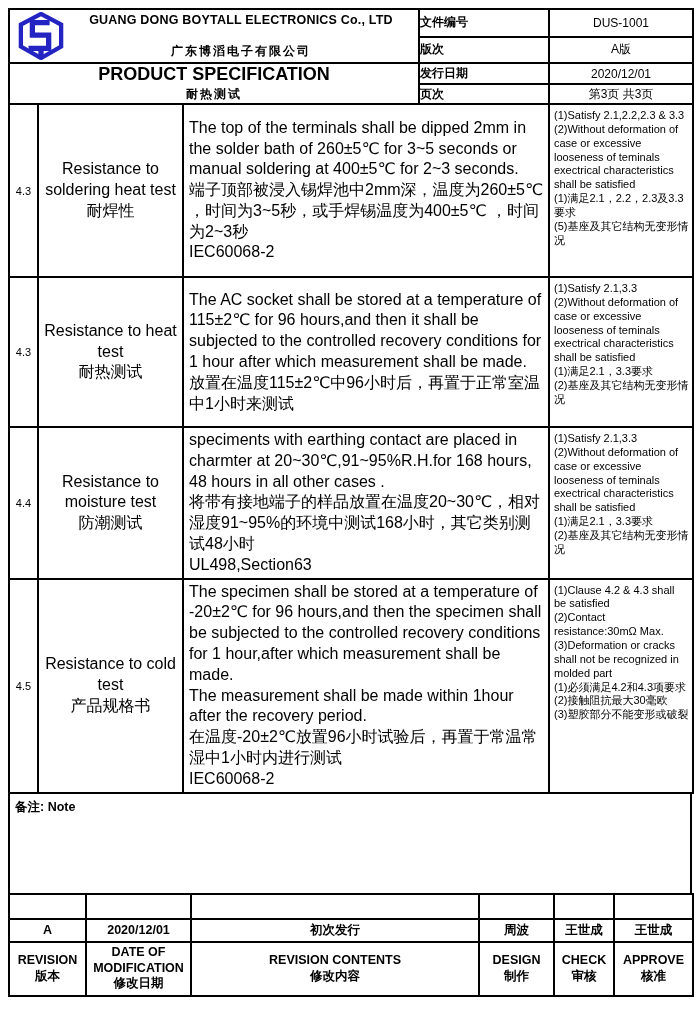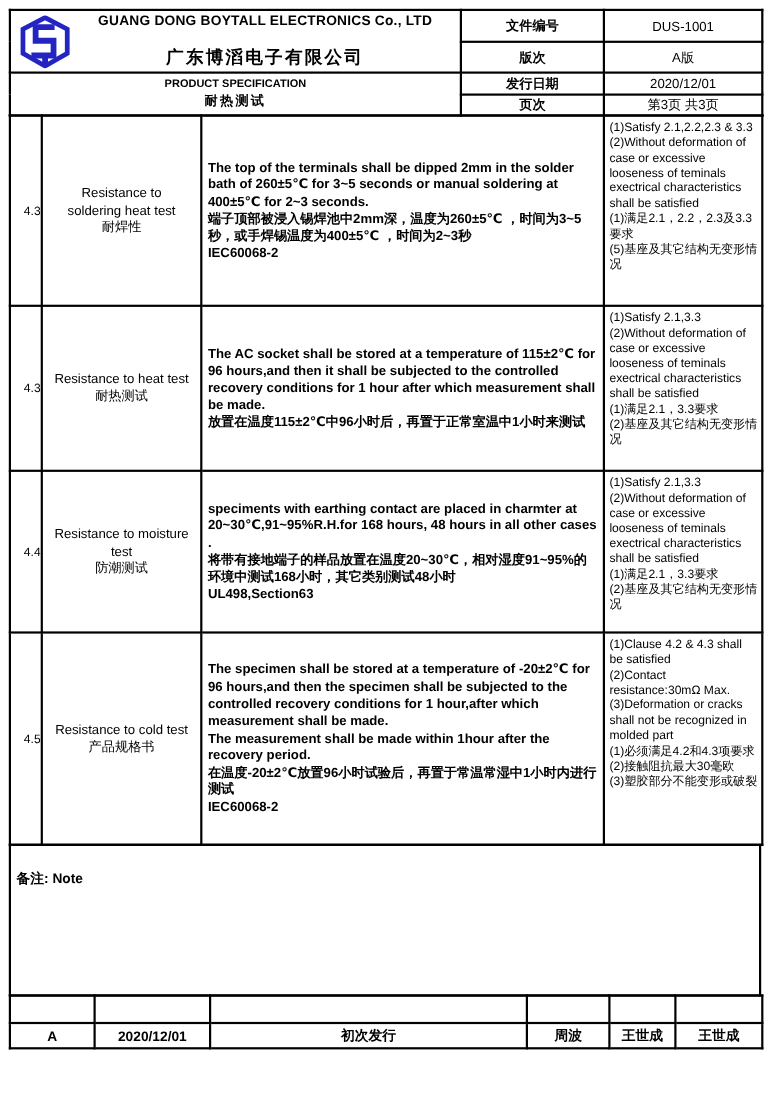--- a/index.html
+++ b/index.html
@@ -15,34 +15,34 @@
   .mt { margin-top:-2px; }
   .pre { white-space:pre-line; }
   .center { text-align:center; }
 
   
   .company-cell { padding:2px 4px; }
   .company-flex { display:flex; align-items:center; height:100%; }
   .logo-wrap { flex:0 0 54px; display:flex; justify-content:center; }
   .company-names { flex:1; text-align:center; }
   .company-en { font-weight:bold; font-size:12.5px; letter-spacing:0.2px; }
-  .company-cn { font-weight:bold; font-size:16px; letter-spacing:2px; margin-top:16px; }
-  .title-en { font-weight:bold; font-size:10px; }
+  .company-cn { font-weight:bold; font-size:12px; letter-spacing:2px; margin-top:16px; }
+  .title-en { font-weight:bold; font-size:18px; }
   .title-cn { font-weight:bold; font-size:12px; letter-spacing:2px; margin-top:1px; }
-  .meta-label { font-weight:bold; font-size:12px; text-align:center;font-family:Liberation Serif, serif; }
+  .meta-label { font-weight:bold; font-size:12px; text-align:left;font-family:Liberation Serif, serif; }
   .meta-value { font-weight:normal; font-size:12px; text-align:center; }
 
   
-  .no-cell { font-size:11px; text-align:right; vertical-align:middle; }
-  .name-cell { font-size:12px; text-align:center; vertical-align:middle; padding:0 3px; line-height:1.3; }
-  .desc-cell { font-size:12px; vertical-align:middle; padding:2px 5px; line-height:1.3;font-weight:bold; }
+  .no-cell { font-size:11px; text-align:center; vertical-align:middle;border-radius:12px; }
+  .name-cell { font-size:16px; text-align:center; vertical-align:middle; padding:0 3px; line-height:1.3; }
+  .desc-cell { font-size:16px; vertical-align:middle; padding:2px 5px; line-height:1.3; }
   .crit-cell { font-size:11px; vertical-align:top; padding:4px 3px 2px 4px; line-height:1.26; }
 
   
-  .note-box { border:2px solid #000; height:139px; padding:21px 5px; }
+  .note-box { border:2px solid #000; height:103px; padding:3px 5px; }
   .note-label { font-weight:bold; font-size:12.5px; }
 
   
   .rev-empty td { height:25px; }
   .rev-entry td { height:23px; font-weight:bold; font-size:12.5px; text-align:center; vertical-align:middle; }
   .rev-head td { height:54px; font-weight:bold; font-size:12.5px; text-align:center; vertical-align:middle; line-height:1.25; padding:1px; }
 </style>
 </head>
 <body>
 
@@ -190,16 +190,31 @@
       <td></td>
     </tr>
     <tr class="rev-entry">
       <td>A</td>
       <td>2020/12/01</td>
       <td>初次发行</td>
       <td>周波</td>
       <td>王世成</td>
       <td>王世成</td>
     </tr>
+    <tr class="rev-head">
+      <td class="pre">REVISION
+版本</td>
+      <td class="pre">DATE OF
+MODIFICATION
+修改日期</td>
+      <td class="pre">REVISION CONTENTS
+修改内容</td>
+      <td class="pre">DESIGN
+制作</td>
+      <td class="pre">CHECK
+审核</td>
+      <td class="pre">APPROVE
+核准</td>
+    </tr>
   </tbody>
     </table>
 
 </div>
 
 </body></html>

